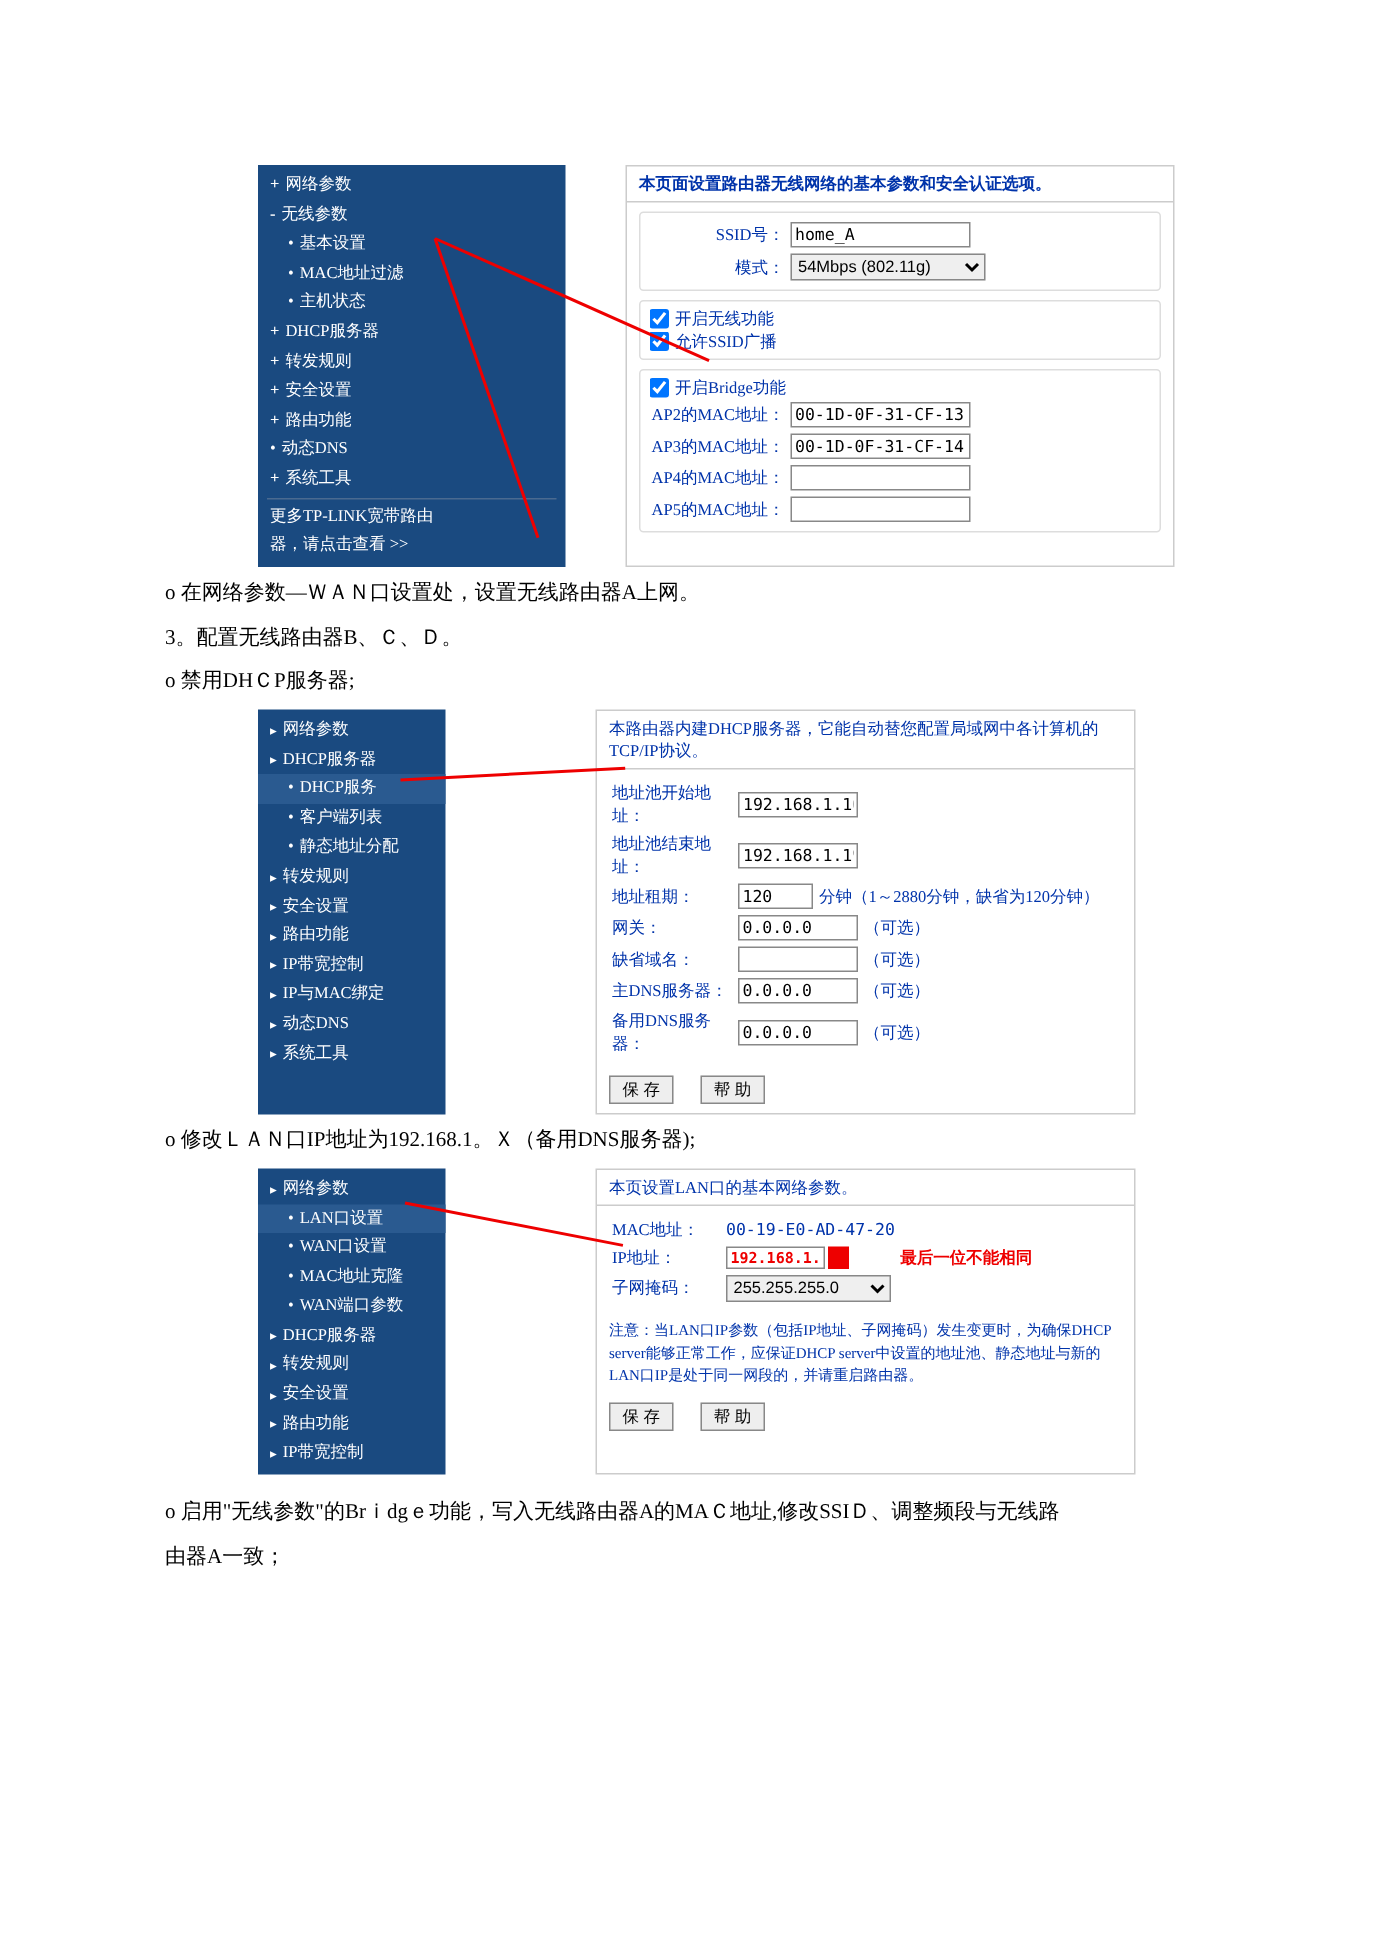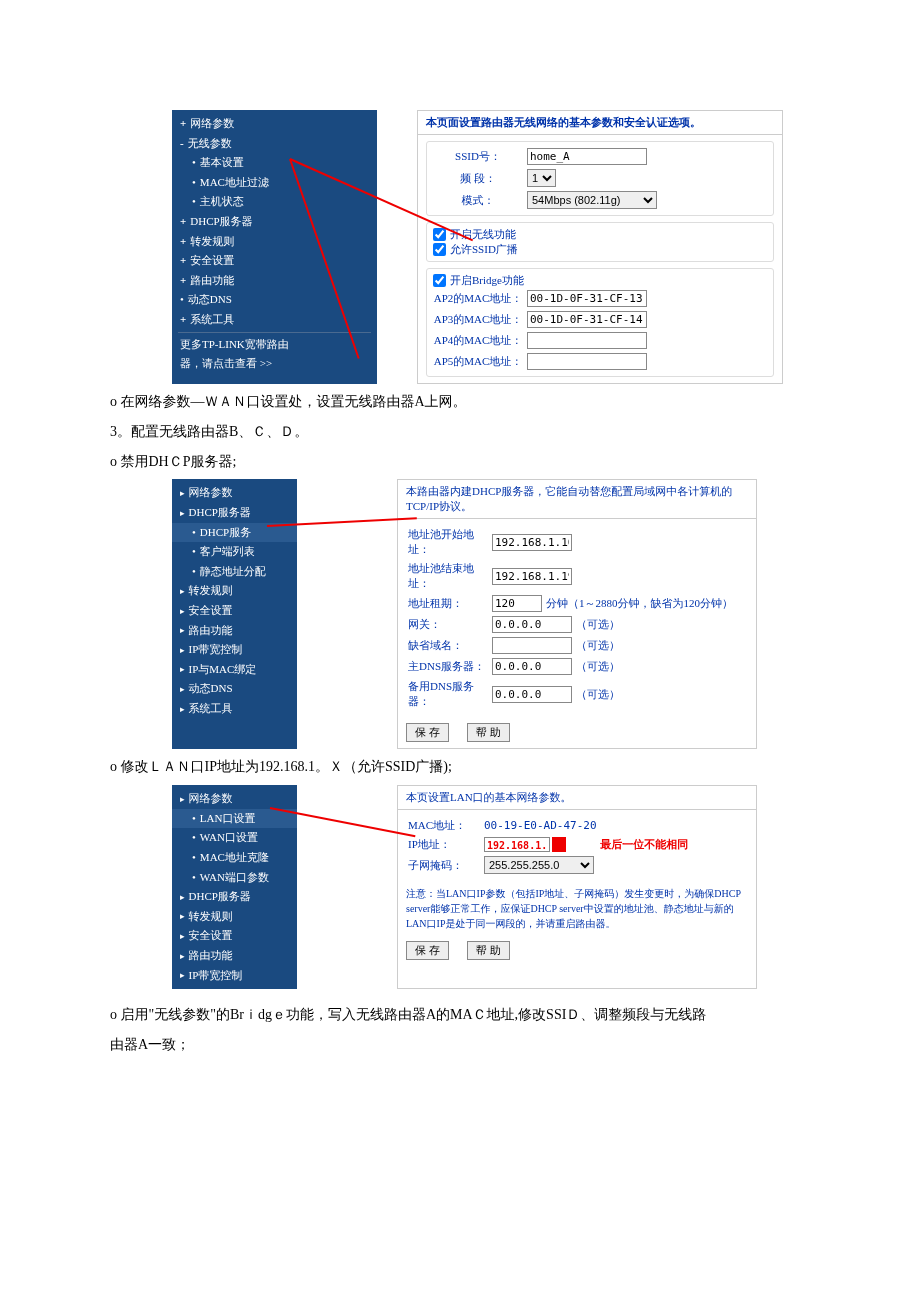--- a/index.html
+++ b/index.html
@@ -16,21 +16,21 @@
     .sidebar .dot::before { content: "•"; }
     .sidebar .tri::before { content: "▸"; font-size: 9px; }
     .sidebar .divider { height: 1px; background: #4a6a90; margin: 2px 6px; }
     .rightpanel { background: #fff; border: 1px solid #ccc; font-size: 11px; color: #006; position: relative; }
     .rp1 { width: 366px; margin-left: 40px; }
     .rp2 { width: 360px; margin-left: 100px; }
     .rp3 { width: 360px; margin-left: 100px; }
     .rightpanel .hdr { padding: 4px 8px; color: #0033aa; font-weight: bold; border-bottom: 1px solid #ccc; font-size: 11px; }
     .rightpanel .section { border: 1px solid #ddd; margin: 6px 8px; padding: 4px 6px; border-radius: 3px; }
     .row { display: flex; align-items: center; padding: 2px 0; gap: 4px; }
-    .row .lbl { width: 90px; color: #0033aa; text-align: center; }
+    .row .lbl { width: 90px; color: #0033aa; text-align: right; }
     .row .lbl2 { width: 80px; color: #0033aa; }
     .row .lblb { width: 72px; color: #0033aa; }
     input[type=text] { border: 1px solid #888; font-size: 11px; height: 17px; padding: 0 2px; font-family: monospace; }
     .w120 { width: 120px; }
     .w80 { width: 80px; }
     .w50 { width: 50px; }
     select { border: 1px solid #888; font-size: 11px; height: 18px; }
     .cb { display: flex; align-items: center; gap: 4px; color: #0033aa; }
     .redline { position: absolute; border-top: 2px solid #e00; transform-origin: left center; z-index: 5; }
     .bodytext { margin: 6px 0; line-height: 1.7; font-size: 14px; }
@@ -87,24 +87,20 @@
         <div class="item">器，请点击查看 &gt;&gt;</div>
       </div>
     <div class="rightpanel rp1">
       <div class="hdr">本页面设置路由器无线网络的基本参数和安全认证选项。</div>
       <div class="section">
         <div class="row">
             <span class="lbl">SSID号：</span>
             <input type="text" class="w120" value="home_A" style="">
           </div>
         <div class="row">
-            <span class="lbl">频 段：</span>
-            <select><option>1</option></select>
-          </div>
-        <div class="row">
             <span class="lbl">模式：</span>
             <select style="width:130px"><option>54Mbps (802.11g)</option></select>
           </div>
       </div>
       <div class="section">
         <div class="cb">
             <input type="checkbox" checked="" style="">
             <span>开启无线功能</span>
           </div>
         <div class="cb">
@@ -220,21 +216,21 @@
           </div>
         </div>
       <div class="btns">
         <button class="btn">保 存</button>
         <button class="btn">帮 助</button>
       </div>
     </div>
     <div class="redline" style="left:95px; top:46px; width:150px; transform:rotate(-3deg);"></div>
   </div>
 
-  <div class="bodytext">o  修改ＬＡＮ口IP地址为192.168.1。Ｘ（允许SSID广播);</div>
+  <div class="bodytext">o  修改ＬＡＮ口IP地址为192.168.1。Ｘ（备用DNS服务器);</div>
 
   <div class="fig">
     <div class="sidebar sb3" id="sb3">
         <div class="item tri">
           <span>网络参数</span>
         </div>
         <div class="item sub dot hl">
           <span>LAN口设置</span>
         </div>
         <div class="item sub dot">

